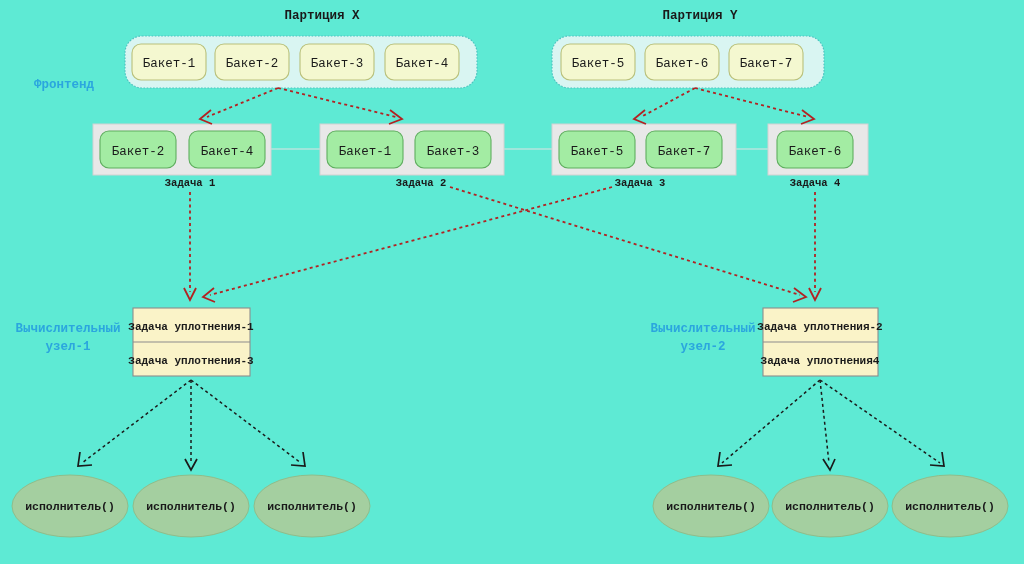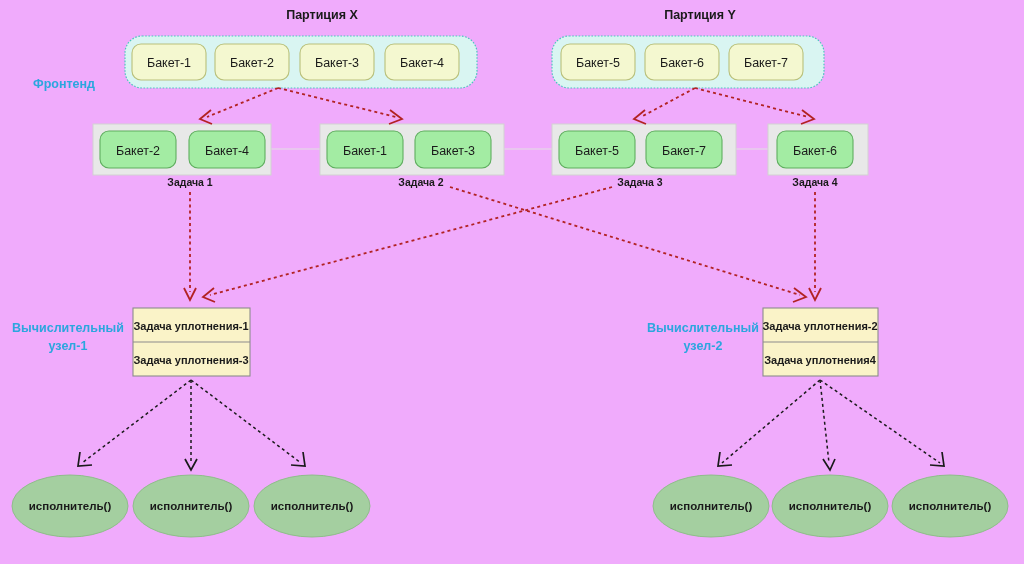--- a/index.html
+++ b/index.html
@@ -7,22 +7,23 @@
     padding: 0;
     background: #ffffff;
   }
   body {
     font-family: "Liberation Sans", sans-serif;
   }
   #stage {
     position: relative;
     width: 1024px;
     height: 564px;
-    background: #f0abfc;
+    background: #5eead4;
     overflow: hidden;
+    font-family: Liberation Mono, monospace;
   }
   svg.diagram {
     position: absolute;
     left: 0;
     top: 0;
     width: 1024px;
     height: 564px;
   }
   .partition-title {
     font-size: 12.5px;

